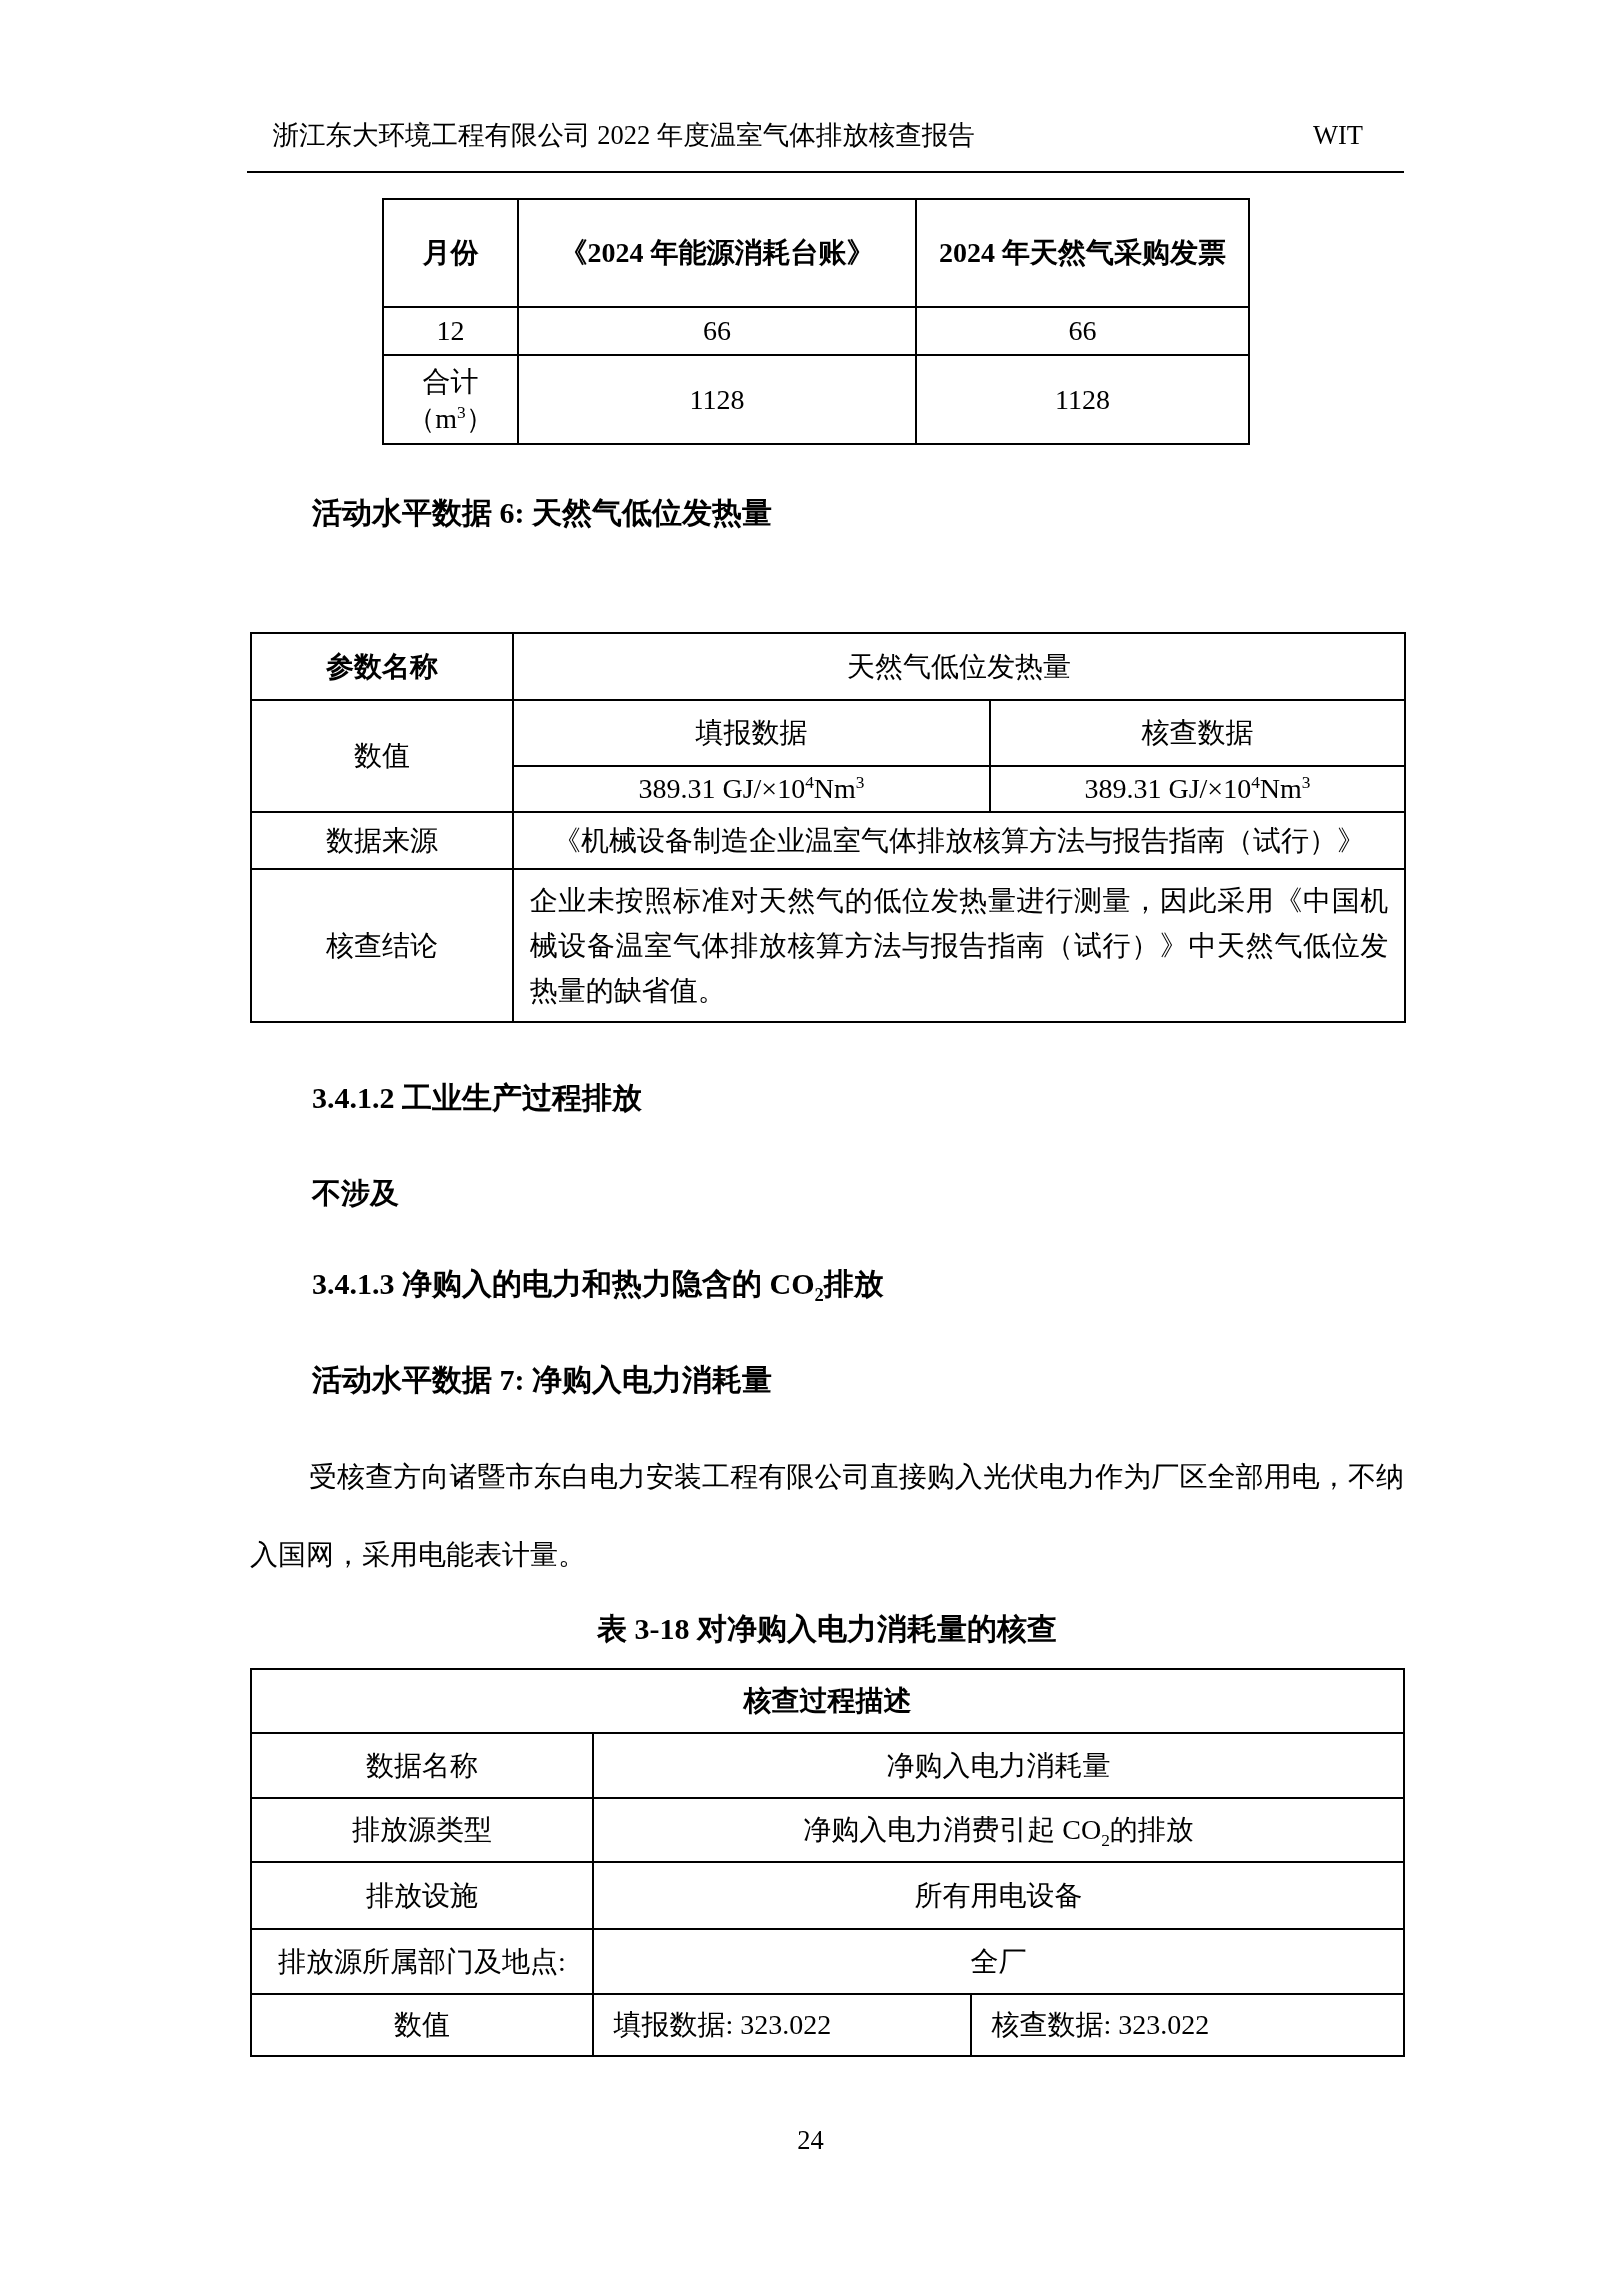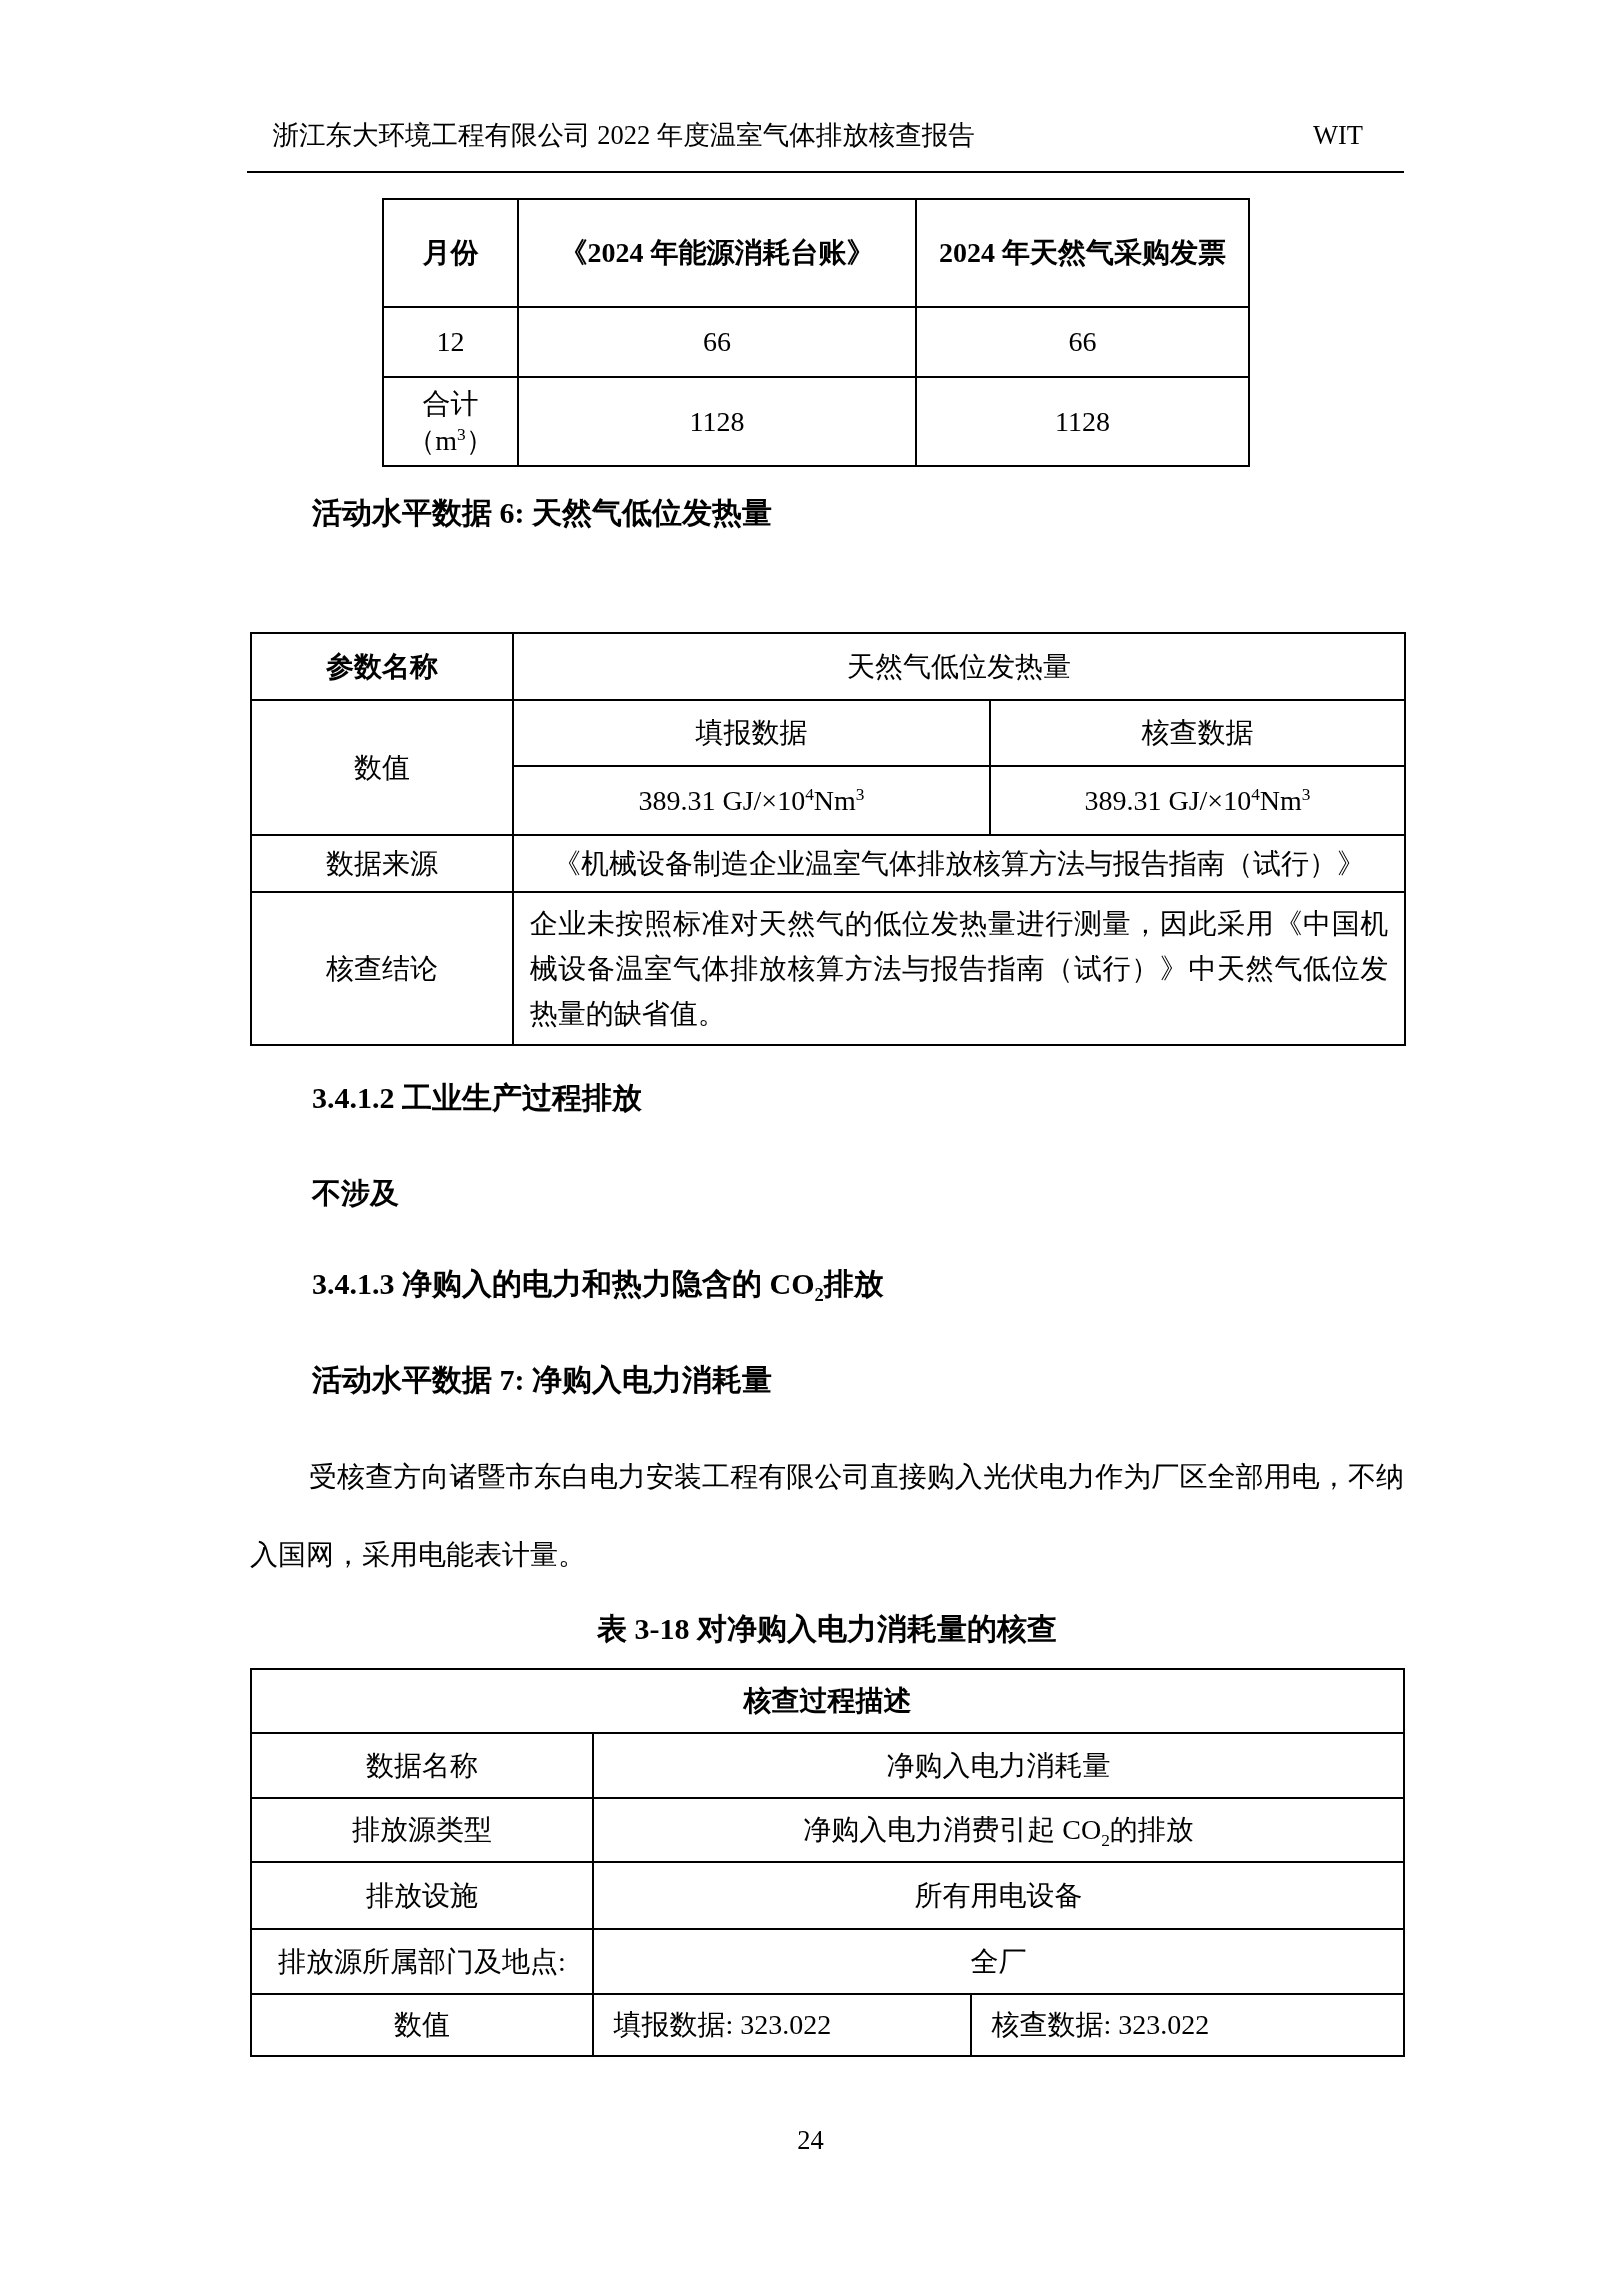--- a/index.html
+++ b/index.html
@@ -56,21 +56,21 @@
         <col style="width:135px">
         <col style="width:398px">
         <col style="width:333px">
       </colgroup>
     <tbody>
         <tr style="height:108px">
       <td class="b">月份</td>
       <td class="b">《2024 年能源消耗台账》</td>
       <td class="b">2024 年天然气采购发票</td>
     </tr>
-    <tr style="height:70px">
+    <tr style="height:48px">
       <td>12</td>
       <td>66</td>
       <td>66</td>
     </tr>
     <tr style="height:89px">
       <td class="two-line">
         <span>合计</span><br>
         <span><span>（m</span><sup class="s">3</sup><span>）</span></span>
       </td>
       <td>1128</td>
@@ -91,21 +91,21 @@
     <tbody>
         <tr style="height:67px">
       <td class="b">参数名称</td>
       <td colspan="2">天然气低位发热量</td>
     </tr>
     <tr style="height:66px">
       <td rowspan="2">数值</td>
       <td>填报数据</td>
       <td>核查数据</td>
     </tr>
-    <tr style="height:69px">
+    <tr style="height:46px">
       <td><span>389.31 GJ/×10</span><sup class="s">4</sup><span>Nm</span><sup class="s">3</sup></td>
       <td><span>389.31 GJ/×10</span><sup class="s">4</sup><span>Nm</span><sup class="s">3</sup></td>
     </tr>
     <tr style="height:57px" class="src-row">
       <td>数据来源</td>
       <td colspan="2">《机械设备制造企业温室气体排放核算方法与报告指南（试行）》</td>
     </tr>
     <tr style="height:153px">
       <td>核查结论</td>
       <td colspan="2" class="concl">企业未按照标准对天然气的低位发热量进行测量，因此采用《中国机械设备温室气体排放核算方法与报告指南（试行）》中天然气低位发热量的缺省值。</td>

